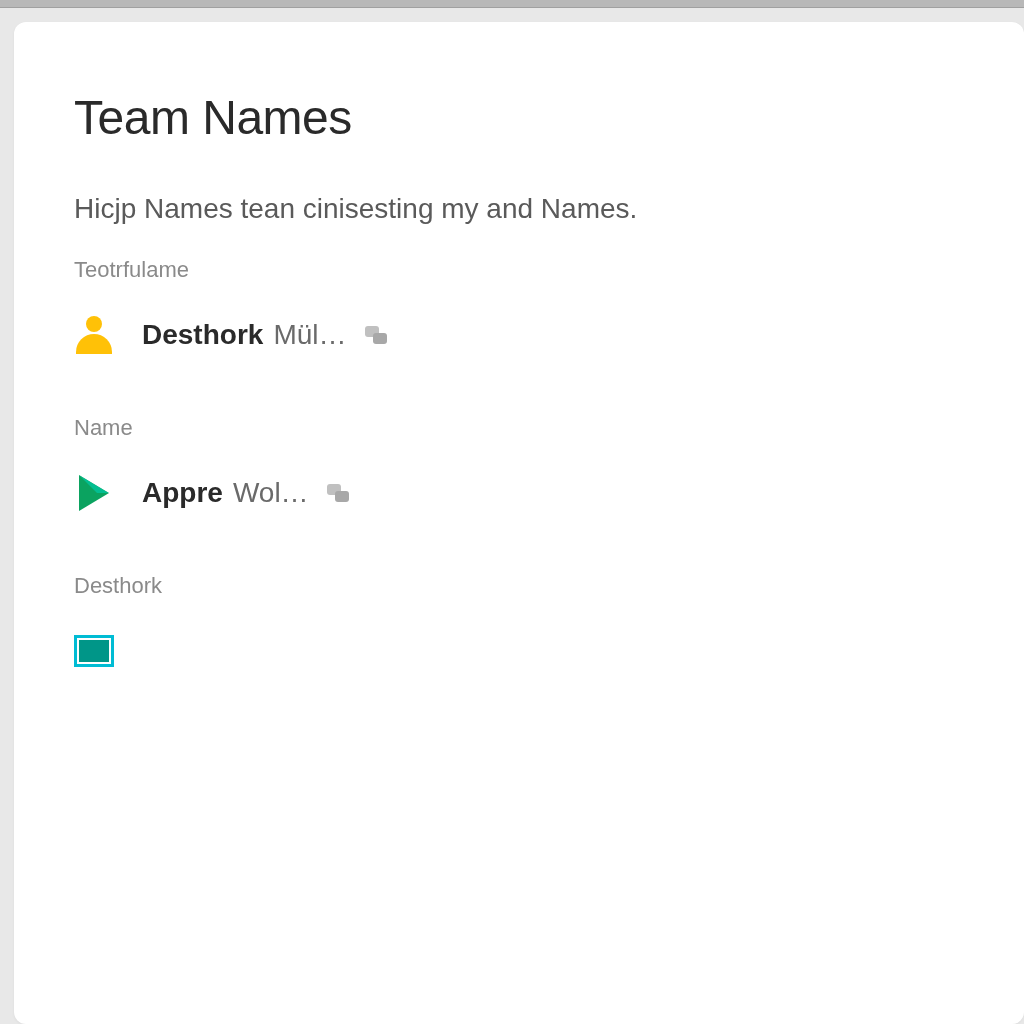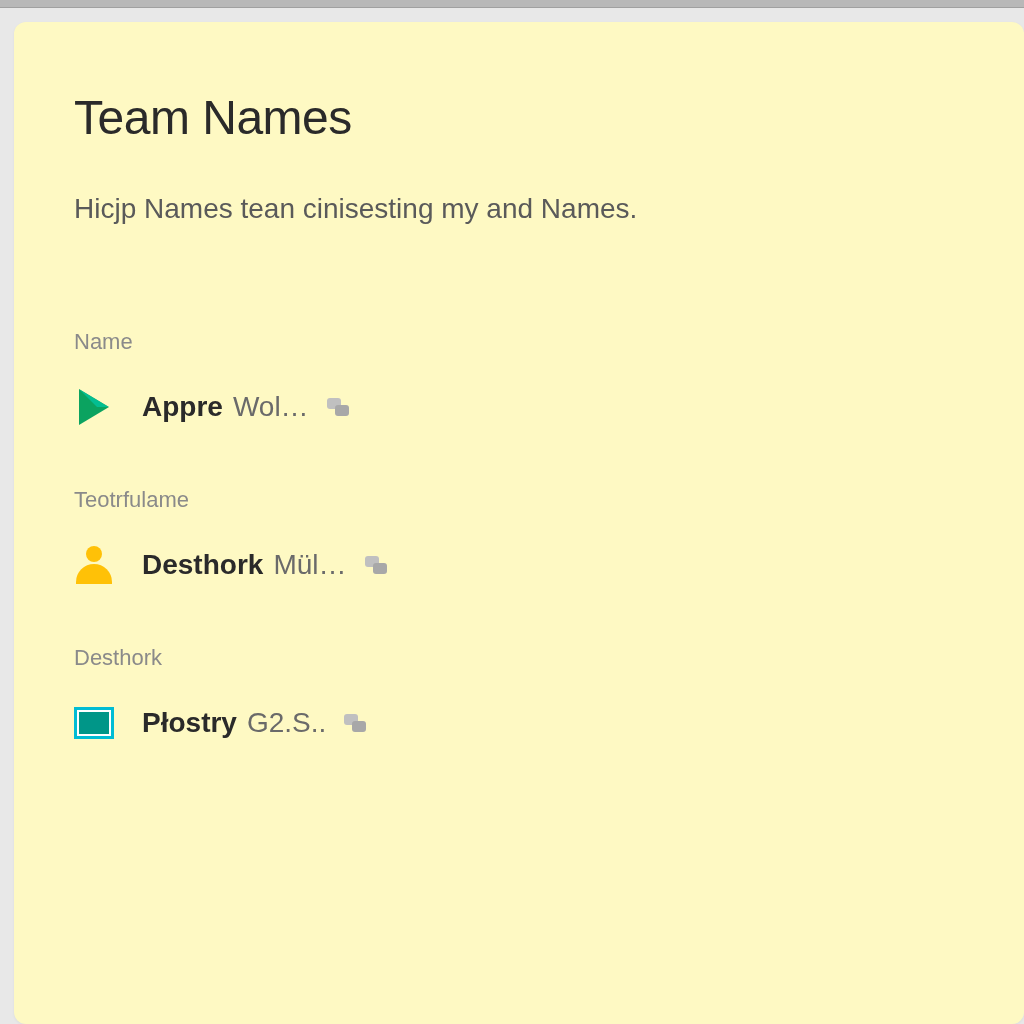--- a/index.html
+++ b/index.html
@@ -18,37 +18,37 @@
       height: 8px;
       background: #b8b8b8;
       border-bottom: 1px solid #a0a0a0;
     }
     .window-container {
       background: #e8e8e8;
       padding: 14px 0 0 14px;
       height: 1016px;
     }
     .card {
-      background: #fef9c3;
+      background: #ffffff;
       border-radius: 12px;
       padding: 68px 60px 50px 60px;
       height: 100%;
       box-shadow: 0 1px 3px rgba(0,0,0,0.05);
     }
     .page-title {
       font-size: 48px;
       font-weight: 400;
       color: #2a2a2a;
       margin-bottom: 48px;
       letter-spacing: -0.5px;
     }
     .subtitle {
       font-size: 28px;
       color: #5a5a5a;
-      margin-bottom: 104px;
+      margin-bottom: 32px;
       font-weight: 400;
     }
     .section {
       margin-bottom: 60px;
     }
     .section-label {
       font-size: 22px;
       color: #8a8a8a;
       margin-bottom: 32px;
       font-weight: 400;
@@ -166,73 +166,63 @@
 </head>
 <body>
 
 <div class="top-bar"></div>
 <div class="window-container">
   <div class="card">
     <h1 class="page-title">Team Names</h1>
     <p class="subtitle">Hicjp Names tean cinisesting my and Names.</p>
 
     <div class="section">
+      <div class="section-label">Teotrfulame</div>
+      <div class="entry-row">
+        <div class="entry-icon">
+          <div class="person-icon">
+            <div class="person-head"></div>
+            <div class="person-body"></div>
+          </div>
+        </div>
+        <div class="entry-text">
+          <span class="entry-bold">Desthork</span>
+          <span class="entry-light">Mül…</span>
+          <span class="trailing-icon">
+            <div class="chat-bubble-icon">
+              <div class="chat-bubble-1"></div>
+              <div class="chat-bubble-2"></div>
+            </div>
+          </span>
+        </div>
+      </div>
+    </div>
+
+    <div class="section">
       <div class="section-label">Name</div>
       <div class="entry-row">
         <div class="entry-icon">
           <div class="play-triangle"></div>
         </div>
         <div class="entry-text">
           <span class="entry-bold">Appre</span>
           <span class="entry-light">Wol…</span>
           <span class="trailing-icon">
             <div class="chat-bubble-icon">
               <div class="chat-bubble-1"></div>
               <div class="chat-bubble-2"></div>
             </div>
           </span>
         </div>
       </div>
     </div>
 
     <div class="section">
-      <div class="section-label">Teotrfulame</div>
-      <div class="entry-row">
-        <div class="entry-icon">
-          <div class="person-icon">
-            <div class="person-head"></div>
-            <div class="person-body"></div>
-          </div>
-        </div>
-        <div class="entry-text">
-          <span class="entry-bold">Desthork</span>
-          <span class="entry-light">Mül…</span>
-          <span class="trailing-icon">
-            <div class="chat-bubble-icon">
-              <div class="chat-bubble-1"></div>
-              <div class="chat-bubble-2"></div>
-            </div>
-          </span>
-        </div>
-      </div>
-    </div>
-
-    <div class="section">
       <div class="section-label">Desthork</div>
       <div class="entry-row">
         <div class="entry-icon">
           <div class="square-icon"></div>
         </div>
-        <div class="entry-text">
-          <span class="entry-bold">Płostry</span>
-          <span class="entry-light">G2.S..</span>
-          <span class="trailing-icon">
-            <div class="chat-bubble-icon">
-              <div class="chat-bubble-1"></div>
-              <div class="chat-bubble-2"></div>
-            </div>
-          </span>
-        </div>
       </div>
     </div>
 
   </div>
 </div>
 
 </body></html>

